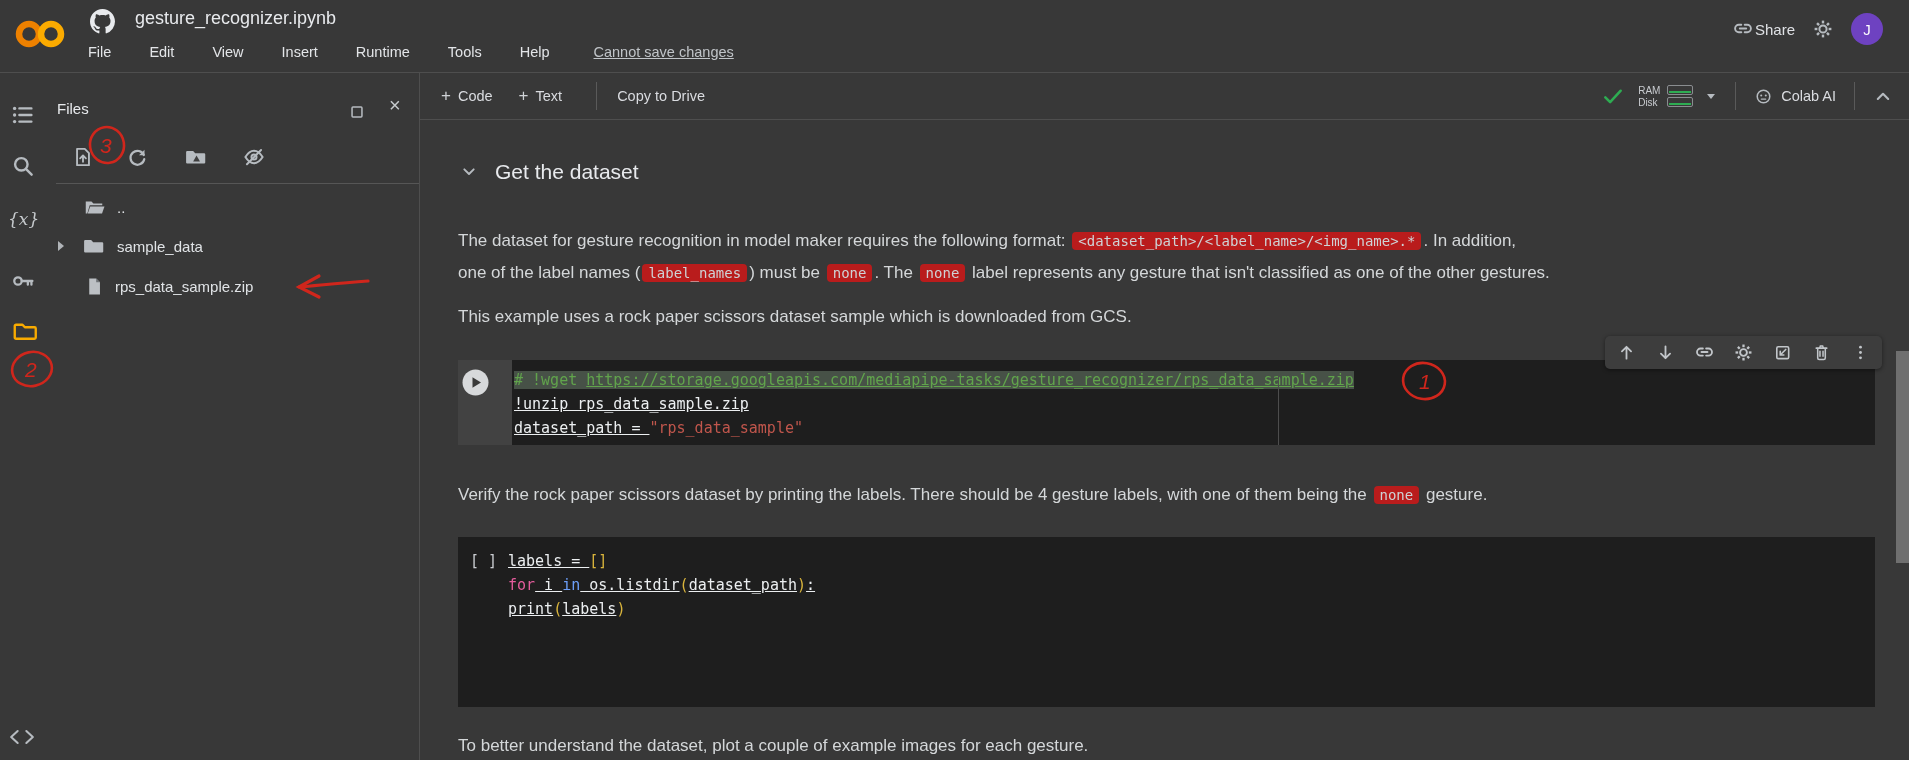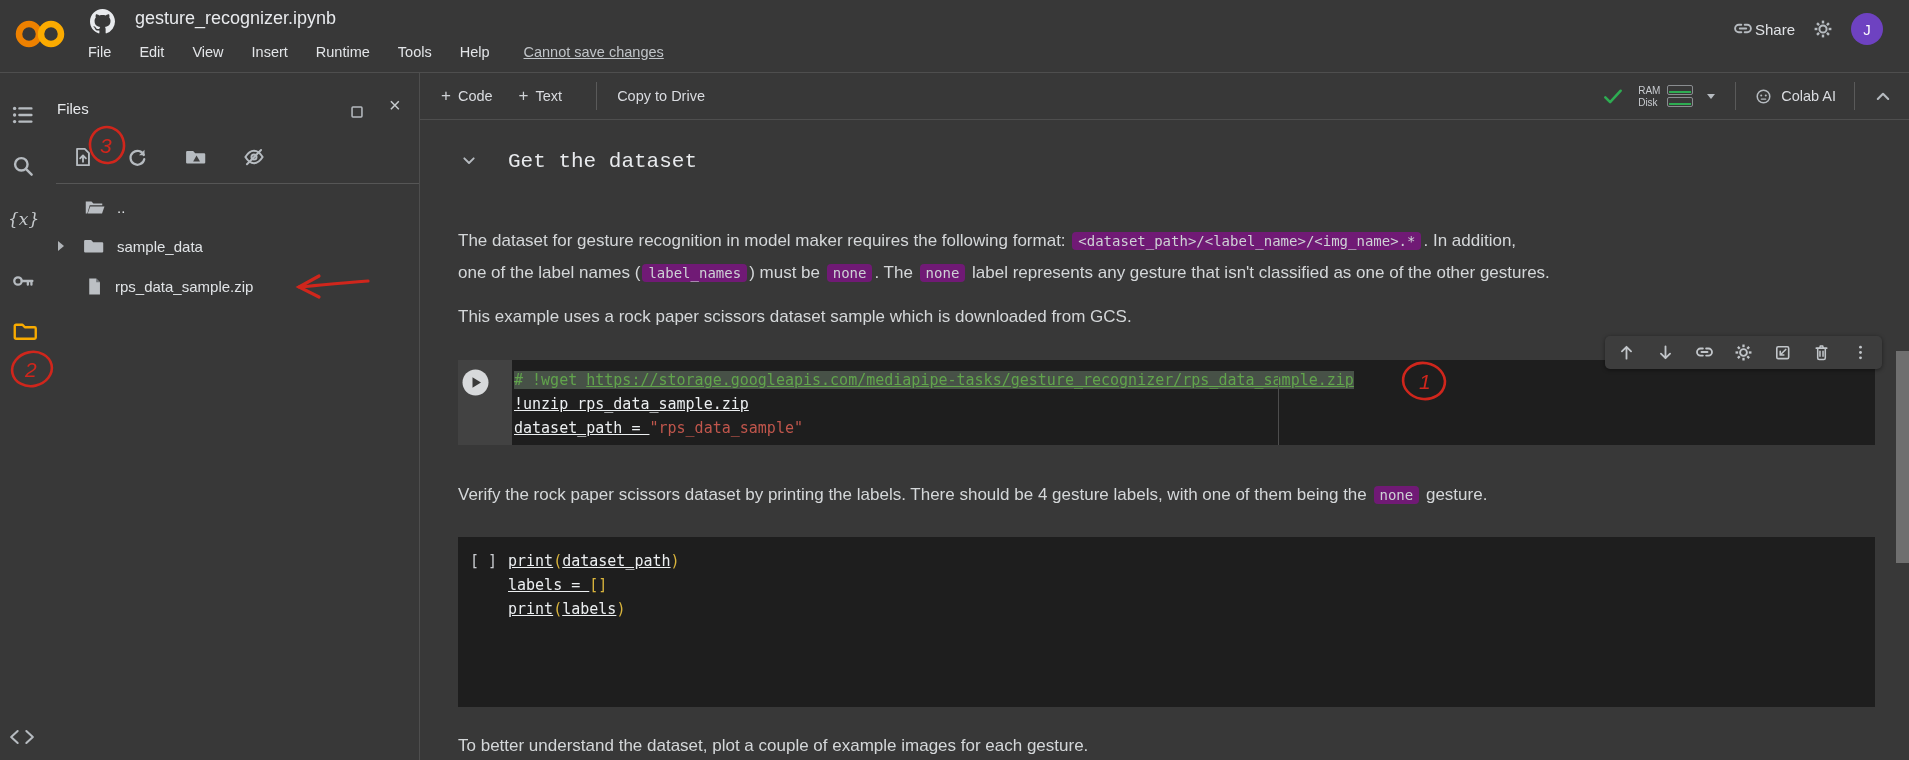--- a/index.html
+++ b/index.html
@@ -13,21 +13,21 @@
     font-family:"Liberation Sans", sans-serif;
   }
   svg{display:block;}
   .ic{color:#b6bbc0;}
 
   
   .topbar{position:absolute;left:0;top:0;width:1909px;height:73px;background:#383838;border-bottom:1px solid #4e4e4e;}
   .logo{position:absolute;left:13px;top:15px;}
   .gh{position:absolute;left:90px;top:9px;color:#e8eaed;}
   .nb-title{position:absolute;left:135px;top:8px;font-size:18px;color:#e8eaed;}
-  .menu-row{position:absolute;left:88px;top:44px;display:flex;align-items:center;gap:28px;font-size:14.5px;color:#e3e5e8;text-align:center;}
+  .menu-row{position:absolute;left:88px;top:44px;display:flex;align-items:center;gap:38px;font-size:14.5px;color:#e3e5e8;text-align:center;}
   .menu-item{cursor:default;}
   .cannot-save{color:#c0c4c8;text-decoration:underline;margin-left:6px;}
   .top-right{position:absolute;right:26px;top:13px;display:flex;align-items:center;gap:18px;}
   .share-wrap{display:flex;align-items:center;gap:2px;color:#dfe1e5;font-size:15px;}
   .avatar{width:32px;height:32px;border-radius:50%;background:var(--purple);display:flex;align-items:center;justify-content:center;color:#fff;font-size:15px;}
 
   
   .app{position:absolute;left:0;top:73px;width:1909px;height:687px;display:flex;}
   .strip{position:relative;width:48px;height:100%;}
   .strip .sicon{position:absolute;left:11px;}
@@ -53,24 +53,24 @@
   .ram-wrap{display:flex;align-items:center;gap:10px;}
   .ram-col{display:flex;flex-direction:column;gap:1px;}
   .ram-line{display:flex;align-items:center;gap:5px;}
   .ram-label{font-size:10px;color:#c9ccd0;width:24px;text-align:left;}
   .ram-bar{width:26px;height:10px;border:1px solid #8a8d90;border-radius:2px;position:relative;}
   .ram-bar i{position:absolute;left:1px;right:1px;bottom:1px;height:2px;background:var(--green);}
   .colab-ai{display:flex;align-items:center;gap:8px;color:#dadce0;font-size:14.5px;}
 
   
   .notebook{position:absolute;left:0;top:48px;width:100%;height:639px;overflow:hidden;}
-  .sec-head{position:absolute;left:40px;top:24px;display:flex;align-items:center;gap:30px;height:32px;font-family:Liberation Mono, monospace;}
+  .sec-head{position:absolute;left:40px;top:35px;display:flex;align-items:center;gap:17px;height:32px;}
   .sec-title{font-size:21px;color:#e8eaed;}
   .md{position:absolute;left:38px;width:1430px;font-size:17px;line-height:32px;color:#d4d7d9;}
-  .chip{font-family:"DejaVu Sans Mono", monospace;font-size:14px;background:#701a75;color:#ced2d5;padding:1px 6px;border-radius:4px;margin:0 2px;}
+  .chip{font-family:"DejaVu Sans Mono", monospace;font-size:14px;background:#b91c1c;color:#ced2d5;padding:1px 6px;border-radius:4px;margin:0 2px;}
 
   .cell{position:absolute;left:38px;width:1417px;background:#1e1e1e;display:flex;}
   .cell1{top:239px;height:85px;}
   .cell2{top:416px;height:170px;}
   .gutter1{width:54px;background:#424242;position:relative;flex:none;}
   .play{position:absolute;left:3px;top:8px;}
   .editor{padding:8px 0 0 2px;font-family:"DejaVu Sans Mono", monospace;font-size:15px;line-height:24px;flex:1;position:relative;}
   .code-line{white-space:pre;}
   .line-inner.selected{background:#475147;}
   .tok-com{color:#61a44c;}
@@ -449,22 +449,22 @@
         <svg class="ct-icon" width="19" height="19">
             <use href="#i-dots"></use>
           </svg>
       </div>
 
       <div class="md" style="top:358px"><span>Verify the rock paper scissors dataset by printing the labels. There should be 4 gesture labels, with one of them being the </span><span class="chip">none</span><span> gesture.</span></div>
 
       <div class="cell cell2">
         <div class="gutter2">[ ]</div>
         <div class="editor2">
-            <div class="code-line"><span class="line-inner"><span class="tok-pln">print</span><span class="tok-brk">(</span><span class="tok-pln">dataset_path</span><span class="tok-brk">)</span></span></div>
             <div class="code-line"><span class="line-inner"><span class="tok-pln">labels = </span><span class="tok-brk">[]</span></span></div>
+            <div class="code-line"><span class="line-inner"><span class="tok-kw">for</span><span class="tok-pln"> i </span><span class="tok-kw2">in</span><span class="tok-pln"> os.listdir</span><span class="tok-brk">(</span><span class="tok-pln">dataset_path</span><span class="tok-brk">)</span><span class="tok-pln">:</span></span></div>
             <div class="code-line"><span class="line-inner"><span class="tok-pln">print</span><span class="tok-brk">(</span><span class="tok-pln">labels</span><span class="tok-brk">)</span></span></div>
           </div>
       </div>
 
       <div class="md" style="top:609px">To better understand the dataset, plot a couple of example images for each gesture.</div>
 
       <div class="scroll-thumb"></div>
     </div>
   </div>
 </div>

